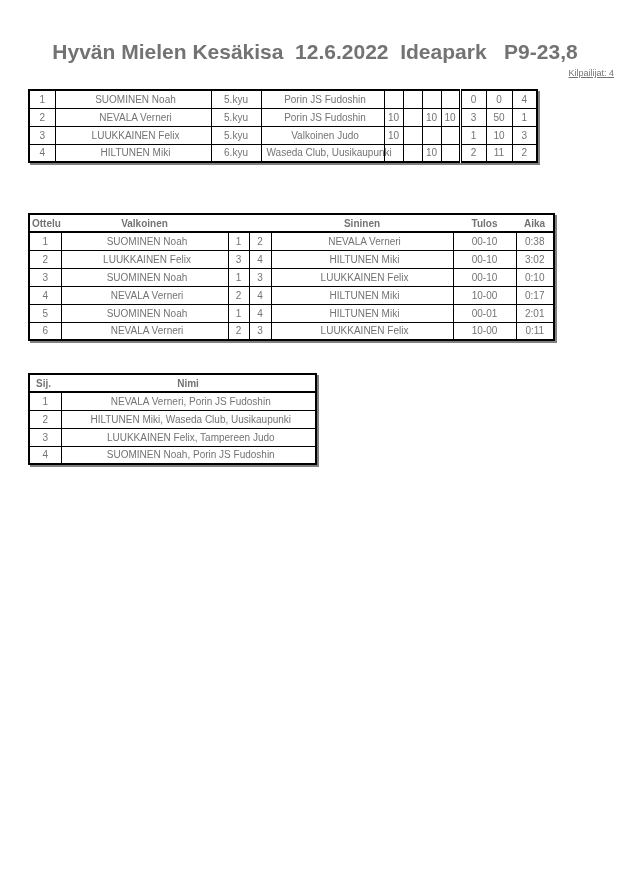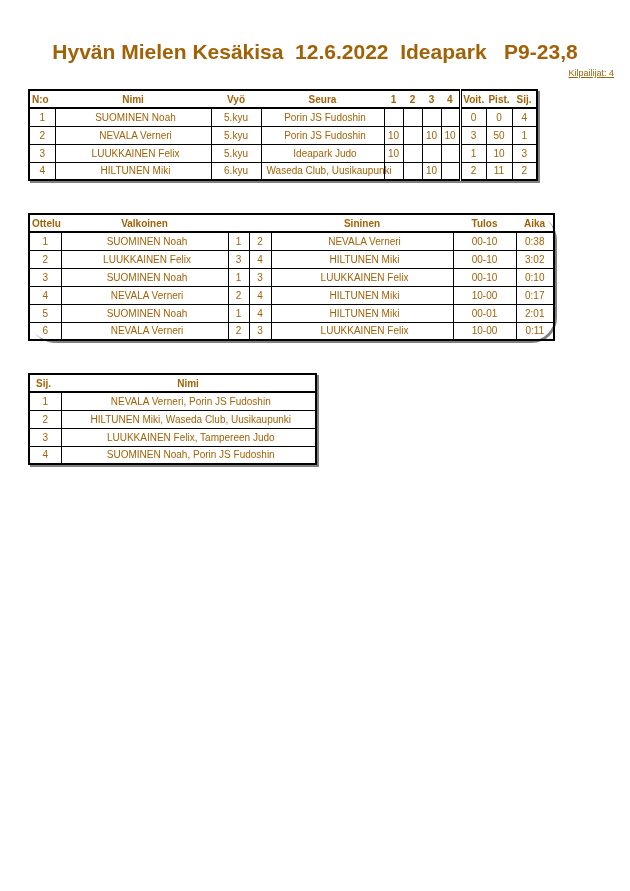--- a/index.html
+++ b/index.html
@@ -2,21 +2,21 @@
 <html><head>
 <meta charset="utf-8">
 <style>
   html, body { margin: 0; padding: 0; background: #ffffff; }
   .page {
     position: relative;
     width: 630px;
     height: 734px;
     background: #ffffff;
     font-family: "Liberation Sans", sans-serif;
-    color: #a16207;
+    color: #737373;
     overflow: hidden;
   }
   .title {
     position: absolute;
     top: 40px; left: 0; width: 630px;
     text-align: center;
     font-size: 21px;
     font-weight: bold;
     white-space: pre;
     letter-spacing: 0px;
@@ -42,21 +42,21 @@
   table.sheet {
     position: absolute;
     border-collapse: collapse;
     table-layout: fixed;
     background: #ffffff;
     border: 2px solid #000000;
     box-shadow: 2px 2px 0 #808080;
     font-size: 10px;
   }
   .t-kilpailijat { left: 28px; top: 89px;  width: 508px; }
-  .t-ottelut     { left: 28px; top: 213px; width: 525px; border-radius: 25px; }
+  .t-ottelut     { left: 28px; top: 213px; width: 525px; }
   .t-tulokset    { left: 28px; top: 373px; width: 287px; }
   table.sheet tr { height: 18px; }
   table.sheet th {
     border: none;
     border-bottom: 2px solid #000000;
     font-weight: bold;
     font-size: 10px;
     padding: 0;
     overflow: visible;
   }
@@ -90,33 +90,20 @@
         <col style="width:123px">
       <col style="width:19px">
         <col style="width:19px">
         <col style="width:19px">
         <col style="width:19px">
       <col style="width:26px">
         <col style="width:26px">
         <col style="width:25px">
     </colgroup>
     <tbody>
-        <tr>
-      <th class="hl">N:o</th>
-      <th class="c">Nimi</th>
-      <th class="c">Vyö</th>
-      <th class="c">Seura</th>
-      <th class="c">1</th>
-      <th class="c">2</th>
-      <th class="c">3</th>
-      <th class="c">4</th>
-      <th class="c sep">Voit.</th>
-      <th class="c">Pist.</th>
-      <th class="c">Sij.</th>
-    </tr>
     <tr>
       <td class="c">1</td>
       <td class="l">SUOMINEN Noah</td>
       <td class="c">5.kyu</td>
       <td class="l nowrap">Porin JS Fudoshin</td>
       <td class="c"></td>
       <td class="c"></td>
       <td class="c"></td>
       <td class="c"></td>
       <td class="c sep">0</td>
@@ -133,21 +120,21 @@
       <td class="c">10</td>
       <td class="c">10</td>
       <td class="c sep">3</td>
       <td class="c">50</td>
       <td class="c">1</td>
     </tr>
     <tr>
       <td class="c">3</td>
       <td class="l">LUUKKAINEN Felix</td>
       <td class="c">5.kyu</td>
-      <td class="l nowrap">Ideapark Judo</td>
+      <td class="l nowrap">Valkoinen Judo</td>
       <td class="c">10</td>
       <td class="c"></td>
       <td class="c"></td>
       <td class="c"></td>
       <td class="c sep">1</td>
       <td class="c">10</td>
       <td class="c">3</td>
     </tr>
     <tr>
       <td class="c">4</td>

